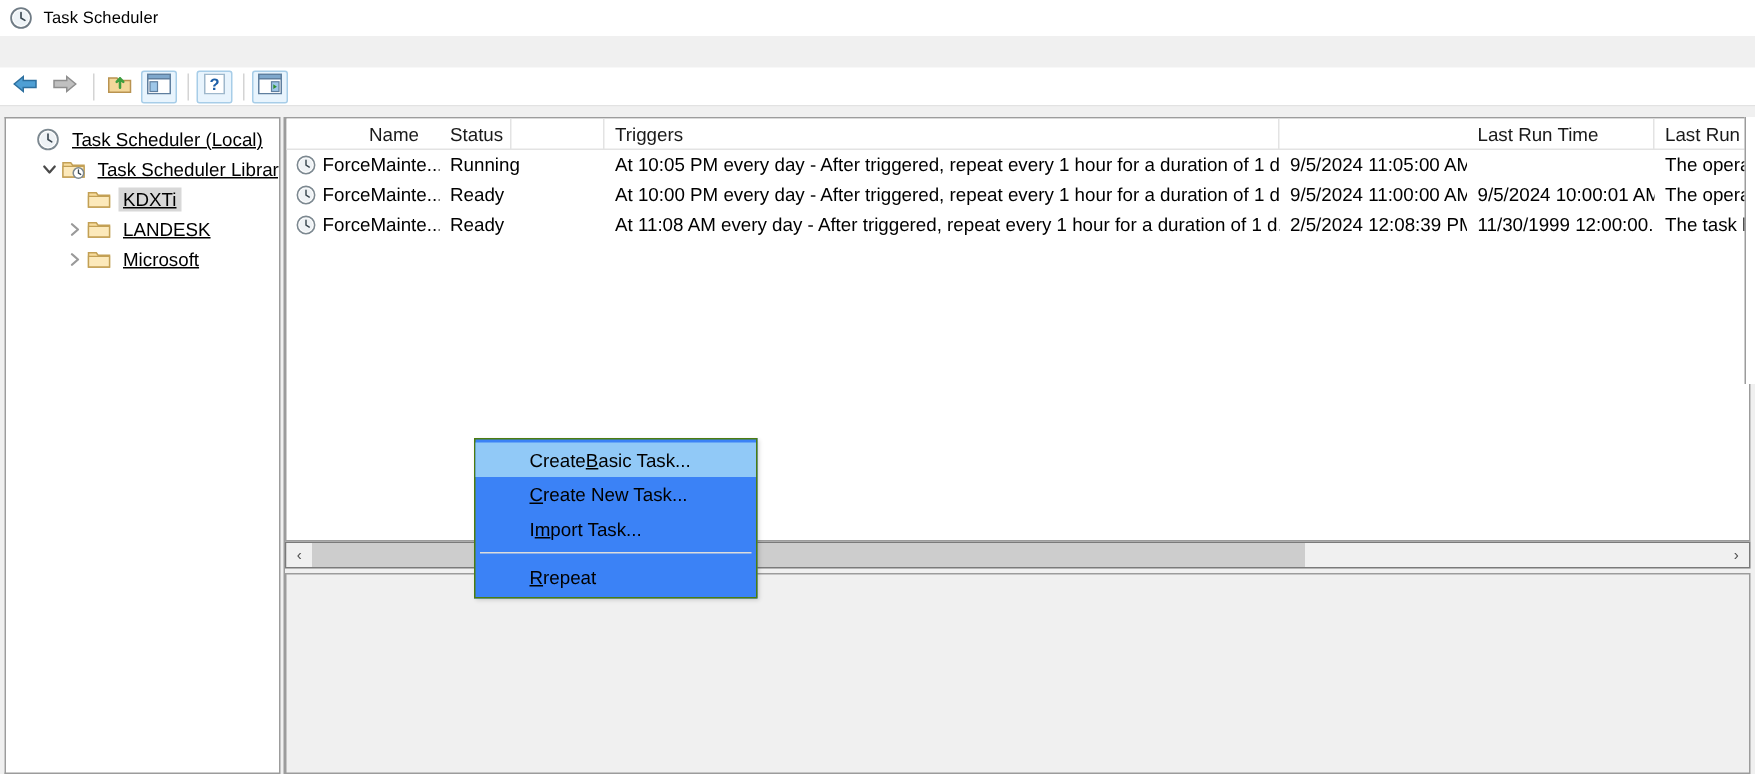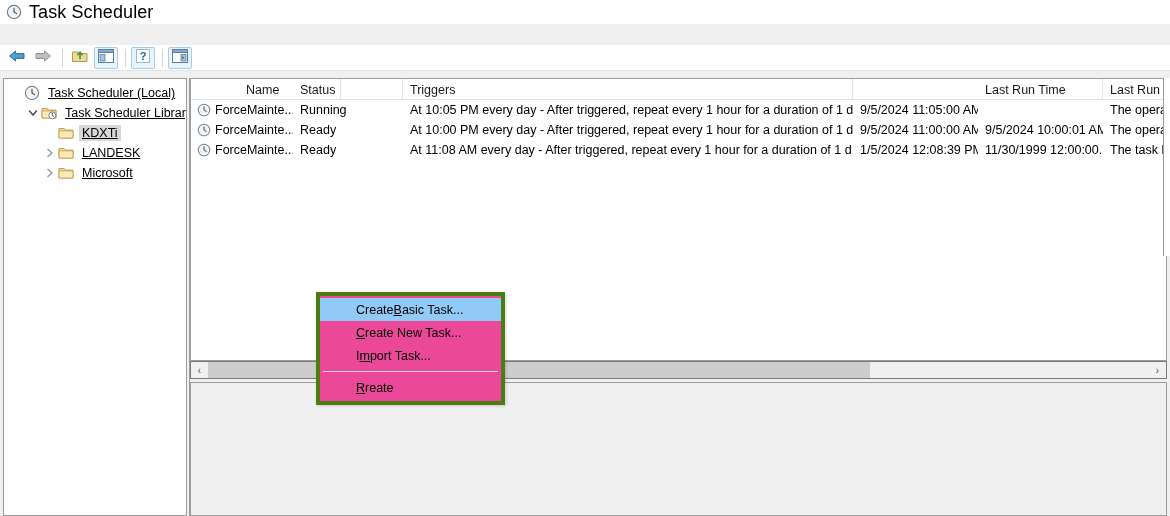--- a/index.html
+++ b/index.html
@@ -20,21 +20,21 @@
   .titlebar {
     position: absolute; left: 0; top: 0; width: 1170px; height: 24px;
     background: #ffffff;
     display: flex; align-items: center;
   }
   .title-icon {
     width: 16px; height: 16px; margin-left: 6px; margin-right: 7px;
     flex: 0 0 auto;
   }
   .title-text {
-    font-size: 18px; color: #000000; letter-spacing: 0.1px;
+    font-size: 11px; color: #000000; letter-spacing: 0.1px;
   }
 
   
   .menubar {
     position: absolute; left: 0; top: 24px; width: 1170px; height: 21px;
     background: #ffffff;
     display: flex; align-items: center; padding-left: 6px;
   }
   .menu-item {
     font-size: 12.5px; color: #000000;
@@ -179,22 +179,22 @@
     position: absolute; left: 1163px; top: 6px;
     width: 7px; height: 178px;
     background: #ffffff;
     border-left: 1px solid #9c9c9c;
   }
 
   
   .ctxmenu {
     position: absolute; left: 316px; top: 220px;
     width: 189px;
-    background: #ec4899;
-    border: 4px solid #4d7c0f;
+    background: #3b82f6;
+    border: 1px solid #4d7c0f;
     padding: 2px 0 2px 0;
     box-shadow: 1px 1px 3px rgba(0,0,0,0.16);
     z-index: 50;
   }
   .ctx-item {
     height: 23px; display: flex; align-items: center;
     padding-left: 36px;
     font-size: 12.5px; color: #000000;
     white-space: nowrap;
   }
@@ -418,21 +418,21 @@
                 </svg></span>
               <span>ForceMainte...</span>
             </div>
             <div class="lv-c" style="left: 102px; width: 110px;">
               <span>Ready</span>
             </div>
             <div class="lv-c" style="left: 212px; width: 450px;">
               <span>At 11:08 AM every day - After triggered, repeat every 1 hour for a duration of 1 d...</span>
             </div>
             <div class="lv-c" style="left: 662px; width: 125px;">
-              <span>1/5/2024 12:08:39 PM</span>
+              <span>2/5/2024 12:08:39 PM</span>
             </div>
             <div class="lv-c" style="left: 787px; width: 125px;">
               <span>11/30/1999 12:00:00...</span>
             </div>
             <div class="lv-c" style="left: 912px; width: 63px;">
               <span>The task h</span>
             </div>
           </div>
         </div>
     </div>
@@ -462,18 +462,18 @@
         </div>
         <div class="ctx-item">
           <span>I</span>
           <span class="acc">m</span>
           <span>port Task...</span>
         </div>
         <div class="ctx-sep"></div>
         <div class="ctx-item">
           <span></span>
           <span class="acc">R</span>
-          <span>reate</span>
+          <span>repeat</span>
         </div>
       </div>
 
   </div>
 </div>
 
 </body></html>

